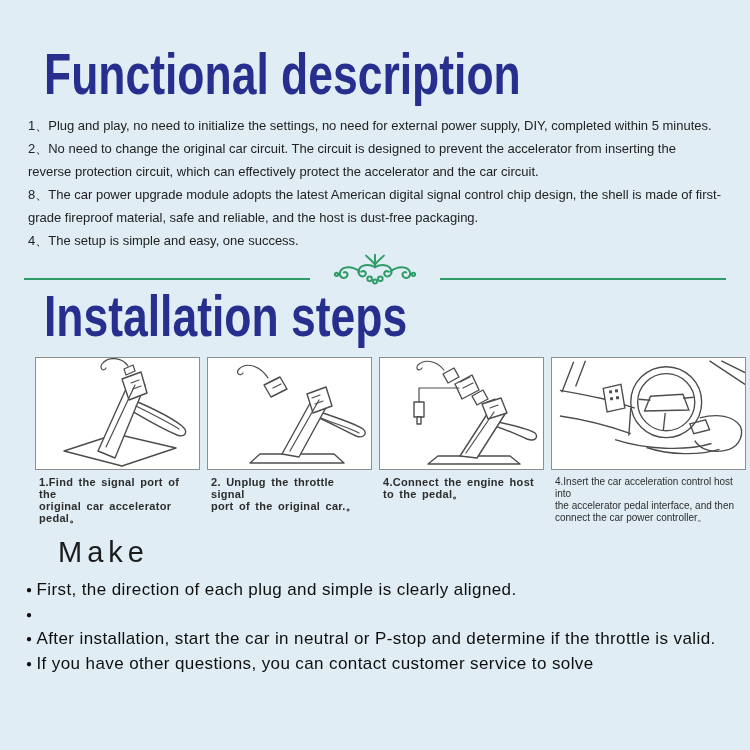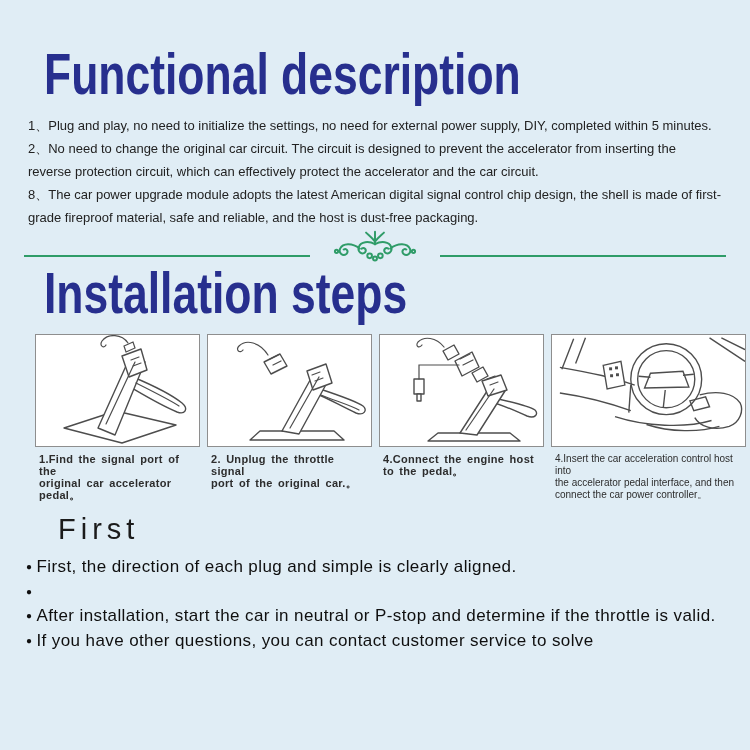--- a/index.html
+++ b/index.html
@@ -62,20 +62,21 @@
       </g>
     </defs>
   </svg>
 
   <h1 class="big-title">Functional description</h1>
 
   <div class="paras">
     <p>1、Plug and play, no need to initialize the settings, no need for external power supply, DIY, completed within 5 minutes.</p>
     <p>2、No need to change the original car circuit. The circuit is designed to prevent the accelerator from inserting the reverse protection circuit, which can effectively protect the accelerator and the car circuit.</p>
     <p>8、The car power upgrade module adopts the latest American digital signal control chip design, the shell is made of first-grade fireproof material, safe and reliable, and the host is dust-free packaging.</p>
+    <p>4、The setup is simple and easy, one success.</p>
   </div>
 
   <div class="divider">
     <div class="dline"></div>
     <svg class="orn" viewBox="0 0 140 38">
         <use href="#orn"></use>
       </svg>
     <div class="dline"></div>
   </div>
 
@@ -182,21 +183,21 @@
           </g>
         </svg>
       </div>
       <figcaption>4.Insert the car acceleration control host into
 the accelerator pedal interface, and then
 connect the car power controller。</figcaption>
     </figure>
 
   </div>
 
-  <div class="tips-title">First</div>
+  <div class="tips-title">Make</div>
 
   <ul class="tips">
     <li>
       <span class="blt">●</span>
       <span>First, the direction of each plug and simple is clearly aligned.</span>
     </li>
     <li>
       <span class="blt">●</span>
     </li>
     <li>

